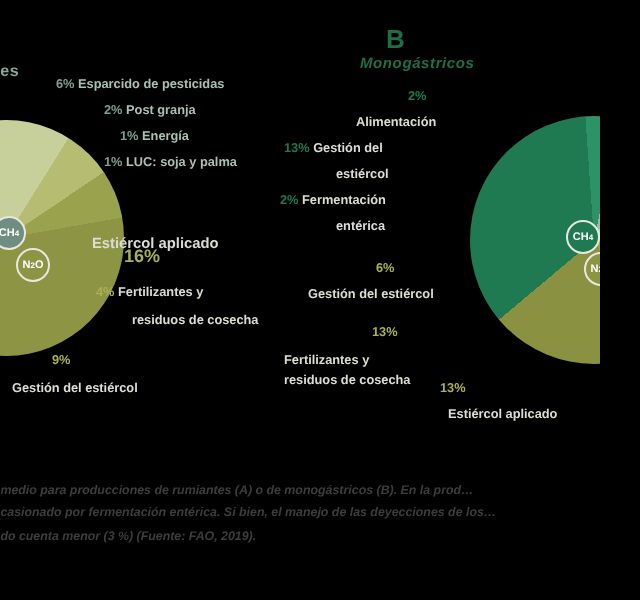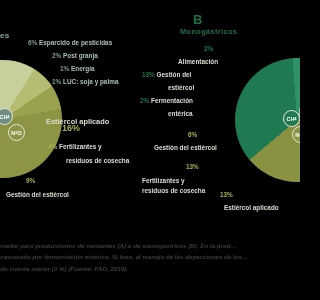--- a/index.html
+++ b/index.html
@@ -4,21 +4,21 @@
 <style>
   html,body{margin:0;padding:0;background:#000;}
   body{width:300px;height:300px;overflow:hidden;
        font-family:"Liberation Sans",sans-serif;position:relative;}
   .figure{position:absolute;inset:0;background:#000;}
 
   
   .panel-title{position:absolute;font-weight:bold;letter-spacing:.3px;}
   .panel-a-sub{left:-34px;top:31px;font-size:8px;color:#8aa899;white-space:nowrap;}
   .panel-b-letter{left:193px;top:12px;font-size:13px;color:#1e6e48;}
-  .panel-b-sub{left:180px;top:27px;font-size:7.5px;color:#1e6e48;white-space:nowrap;}
+  .panel-b-sub{left:180px;top:27px;font-size:7.5px;color:#1e6e48;white-space:nowrap;font-style:italic;}
 
   
   .pie{position:absolute;border-radius:50%;}
   .pie-a{left:-56px;top:60px;width:118px;height:118px;}
   .pie-b{left:235px;top:58px;width:124px;height:124px;}
 
   .pie-a-inner,.pie-b-inner{width:100%;height:100%;border-radius:50%;}
 
   .pie-a-inner{
     background:conic-gradient(from -96deg,

